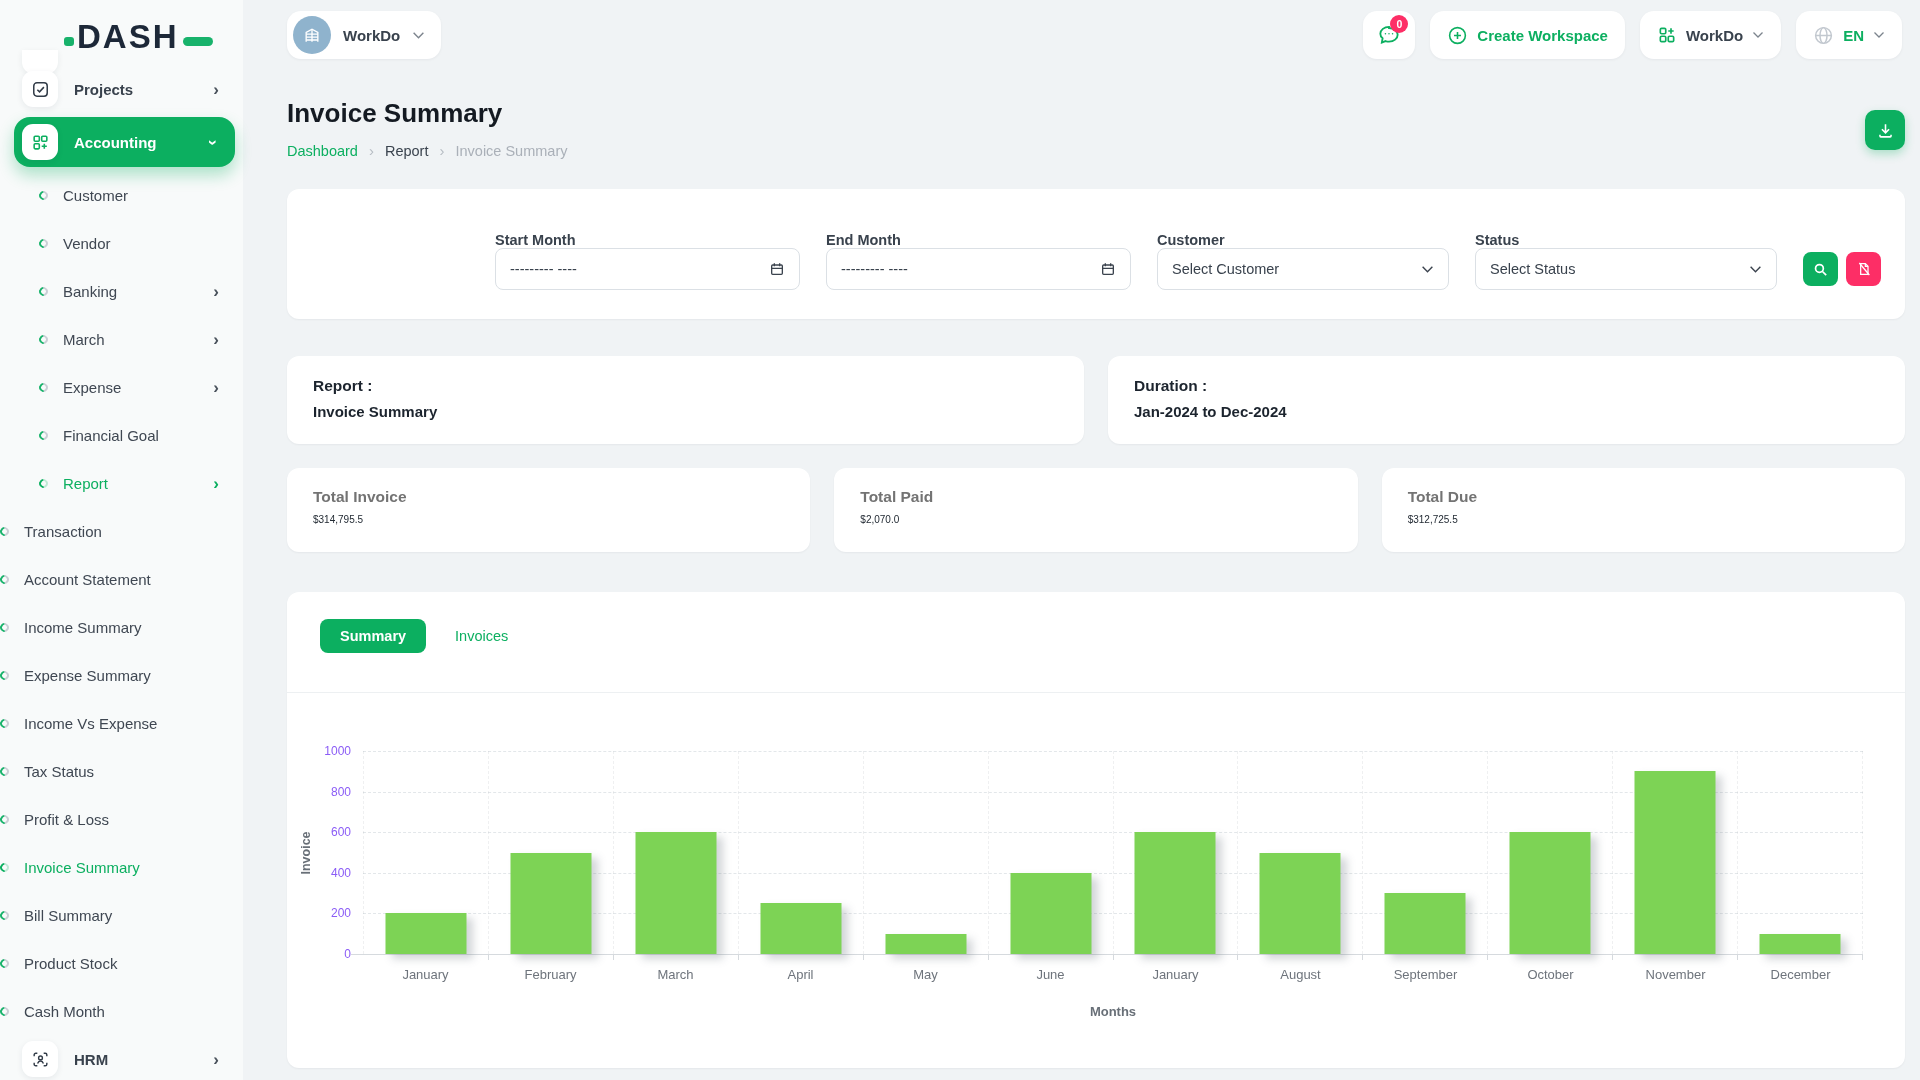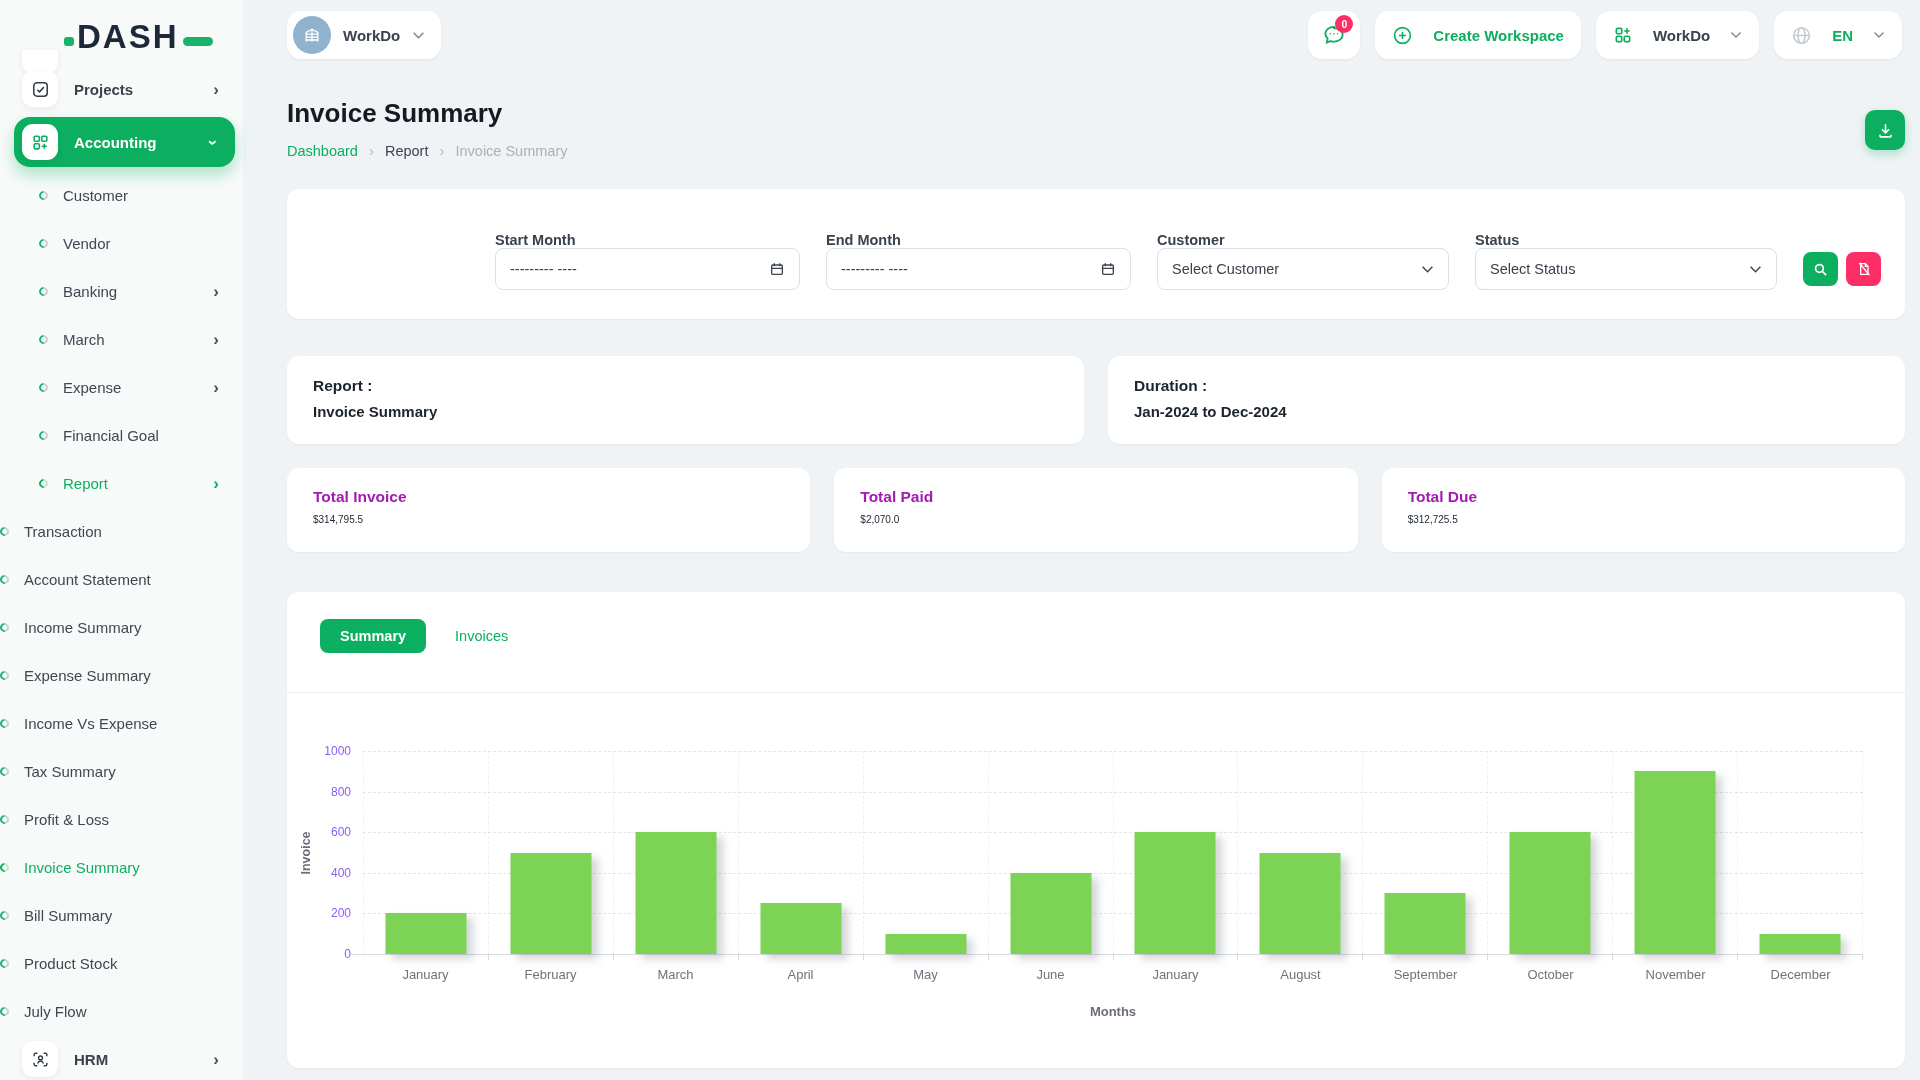--- a/index.html
+++ b/index.html
@@ -51,21 +51,21 @@
   .ws-pill { position:absolute; left:287px; top:11px; height:48px; background:#fff; border:none;
     border-radius:14px; display:flex; align-items:center; padding:0 16px 0 6px; gap:12px;
     box-shadow:0 1px 3px rgba(16,24,40,.05); cursor:pointer; z-index:3;
     font-family:inherit; font-size:15px; font-weight:600; color:#39424d; }
   .avatar { width:38px; height:38px; border-radius:50%; background:#8fb3cd;
     display:flex; align-items:center; justify-content:center; }
   .top-actions { position:absolute; right:18px; top:11px; display:flex; gap:15px; z-index:3; }
   .pill, .icon-pill { height:48px; background:#fff; border:none; border-radius:14px;
     box-shadow:0 1px 3px rgba(16,24,40,.05); cursor:pointer; display:flex; align-items:center;
     font-family:inherit; font-size:15px; font-weight:600; }
-  .pill { padding:0 17px; gap:20px; }
+  .pill { padding:0 17px; gap:9px; }
   .icon-pill { width:52px; justify-content:center; position:relative; }
   .badge { position:absolute; top:4px; right:7px; min-width:18px; height:18px; border-radius:9px;
     background:#fd2e66; color:#fff; font-size:10.5px; font-weight:700;
     display:flex; align-items:center; justify-content:center; }
   .green-text { color:#0caf60; }
   .dark-text { color:#39424d; }
 
   
   main { position:absolute; left:287px; top:72px; width:1618px; z-index:1; }
   .page-head { margin-top:26px; display:flex; justify-content:space-between; align-items:flex-start; }
@@ -95,21 +95,21 @@
   .sq.green { background:#0caf60; }
   .sq.pink { background:#fd2e66; }
 
   .two-col { margin-top:37px; display:flex; gap:24px; }
   .info-card { flex:1; height:88px; padding:21px 26px; }
   .info-label { font-size:15.5px; font-weight:600; color:#1c242e; }
   .info-value { font-size:15px; font-weight:600; color:#1c242e; margin-top:8px; }
 
   .stats { margin-top:24px; display:flex; gap:24px; }
   .stat-card { flex:1; height:84px; padding:20px 26px; }
-  .stat-label { font-size:15.5px; font-weight:600; color:#a21caf; }
+  .stat-label { font-size:15.5px; font-weight:600; color:#737373; }
   .stat-value { font-size:10px; font-weight:500; color:#232b34; margin-top:8px; }
 
   .chart-card { margin-top:40px; height:476px; position:relative; }
   .tabs { position:absolute; left:33px; top:27px; display:flex; align-items:center; gap:29px; }
   .tab-active { background:#0caf60; color:#fff; border:none; border-radius:8px; padding:9px 20px;
     font-family:inherit; font-size:14.5px; font-weight:600; cursor:pointer; }
   .tab-plain { background:none; border:none; color:#0caf60; font-family:inherit; font-size:14.5px; cursor:pointer; }
   .tab-divider { position:absolute; left:0; right:0; top:100px; border-bottom:1px solid #edf0f2; }
 
   #chart { position:absolute; left:76px; top:159px; width:1500px; height:203px; }
@@ -209,41 +209,41 @@
       <div class="s-item lvl2">
         <span class="s-bullet"></span>
         <span class="s-label">Expense Summary</span>
       </div>
       <div class="s-item lvl2">
         <span class="s-bullet"></span>
         <span class="s-label">Income Vs Expense</span>
       </div>
       <div class="s-item lvl2">
         <span class="s-bullet"></span>
-        <span class="s-label">Tax Summary</span>
+        <span class="s-label">Tax Status</span>
       </div>
       <div class="s-item lvl2">
         <span class="s-bullet"></span>
         <span class="s-label">Profit &amp; Loss</span>
       </div>
       <div class="s-item lvl2 act-link">
         <span class="s-bullet"></span>
         <span class="s-label">Invoice Summary</span>
       </div>
       <div class="s-item lvl2">
         <span class="s-bullet"></span>
         <span class="s-label">Bill Summary</span>
       </div>
       <div class="s-item lvl2">
         <span class="s-bullet"></span>
         <span class="s-label">Product Stock</span>
       </div>
       <div class="s-item lvl2">
         <span class="s-bullet"></span>
-        <span class="s-label">July Flow</span>
+        <span class="s-label">Cash Month</span>
       </div>
       <div class="s-item lvl0">
         <span class="s-badge">
           <svg width="19" height="19" viewBox="0 0 24 24" fill="none" stroke="#323c48" stroke-width="1.8">
             <path d="M4 8V6a2 2 0 0 1 2-2h2M16 4h2a2 2 0 0 1 2 2v2M20 16v2a2 2 0 0 1-2 2h-2M8 20H6a2 2 0 0 1-2-2v-2"></path>
             <circle cx="12" cy="10" r="2.4"></circle>
             <path d="M8.3 17c.8-2 2.1-3 3.7-3s2.9 1 3.7 3"></path>
           </svg>
         </span>
         <span class="s-label">HRM</span>

